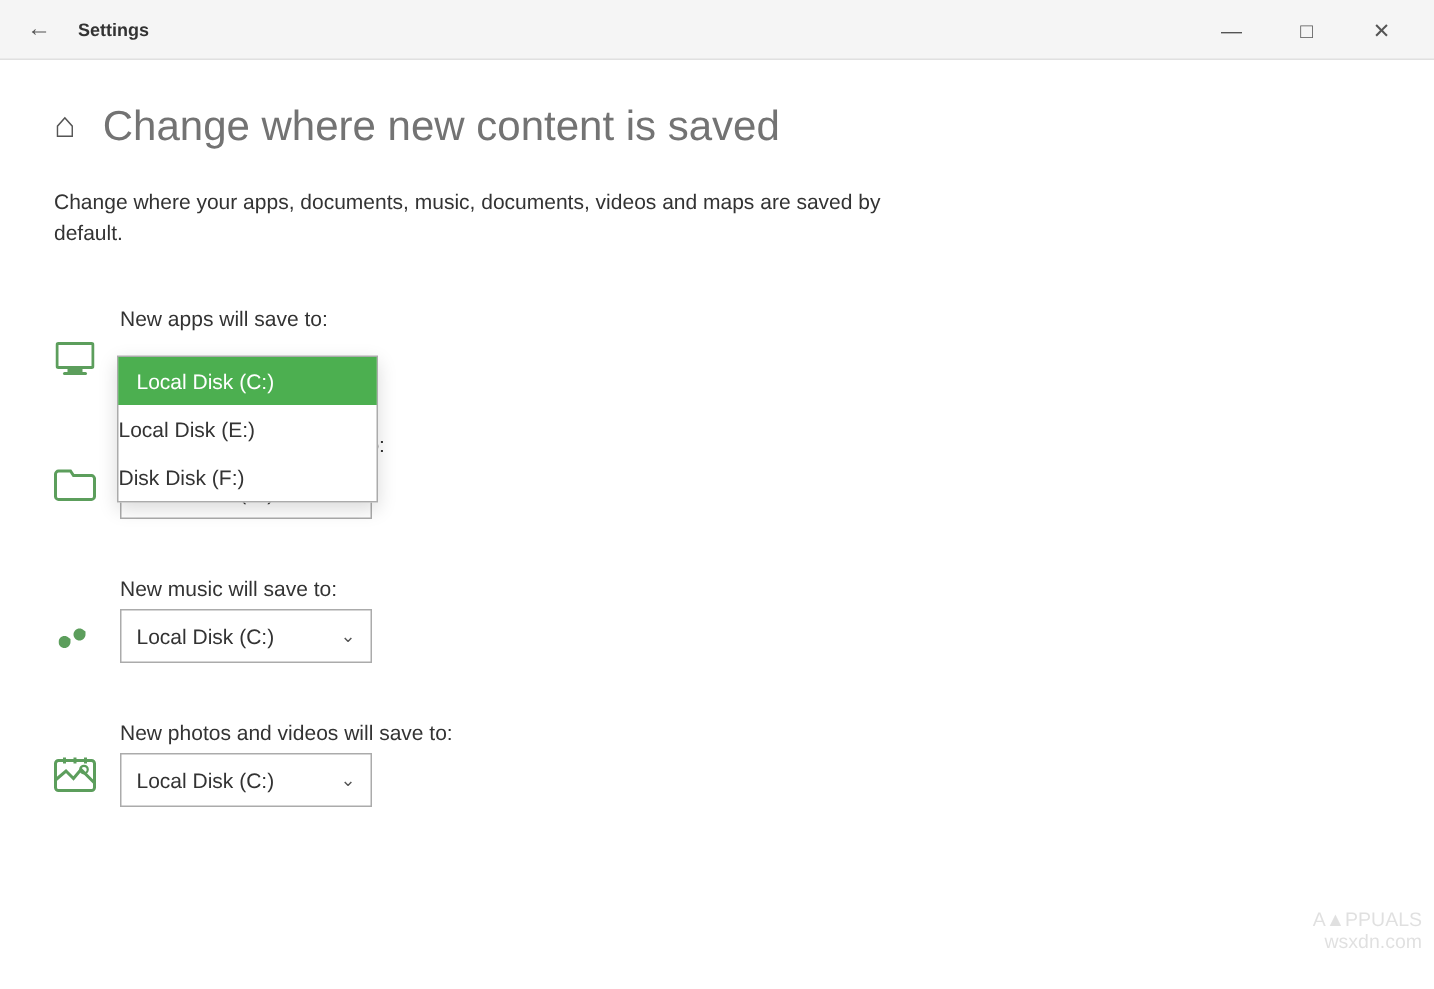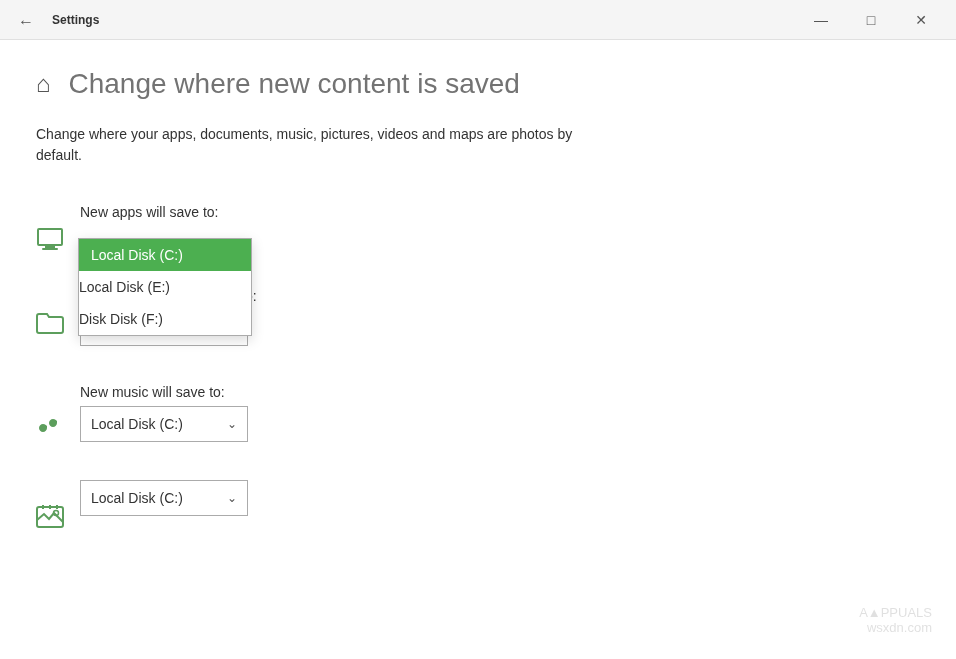--- a/index.html
+++ b/index.html
@@ -184,21 +184,21 @@
       background: #4caf50;
       color: #ffffff;
       border: 2px solid #4caf50;
       padding: 6px 10px;
     }
 
     
     .watermark {
       position: absolute;
       bottom: 24px;
-      right: 24px;
+      right: 8px;
       opacity: 0.25;
     }
 
     .watermark-text {
       font-size: 13px;
       color: #888;
       text-align: right;
     }
   </style>
 </head>
@@ -217,21 +217,21 @@
 </div>
 
 <div class="content">
   <div class="main">
 
     <div class="page-header">
       <span class="home-icon">⌂</span>
       <h1 class="page-title">Change where new content is saved</h1>
     </div>
 
-    <p class="description">Change where your apps, documents, music, pictures, videos and maps are photos by default.</p>
+    <p class="description">Change where your apps, documents, music, documents, videos and maps are saved by default.</p>
 
     <div class="section">
       <div class="section-icon">
         <svg width="26" height="22" viewBox="0 0 26 22" fill="none">
           <rect x="1" y="1" width="24" height="16" rx="1" stroke="#5c9e5c" stroke-width="2" fill="none"></rect>
           <rect x="8" y="17" width="10" height="3" fill="#5c9e5c"></rect>
           <rect x="5" y="20" width="16" height="2" rx="1" fill="#5c9e5c"></rect>
         </svg>
       </div>
       <div class="section-content">
@@ -286,20 +286,21 @@
         <svg width="28" height="24" viewBox="0 0 28 24" fill="none">
           <rect x="1" y="3" width="26" height="20" rx="2" stroke="#5c9e5c" stroke-width="2" fill="none"></rect>
           <path d="M1 16 L8 10 L13 15 L18 9 L27 18" stroke="#5c9e5c" stroke-width="2" fill="none"></path>
           <circle cx="20" cy="9" r="2.5" stroke="#5c9e5c" stroke-width="1.5" fill="none"></circle>
           <path d="M7 1 L7 5" stroke="#5c9e5c" stroke-width="2"></path>
           <path d="M14 1 L14 5" stroke="#5c9e5c" stroke-width="2"></path>
           <path d="M21 1 L21 5" stroke="#5c9e5c" stroke-width="2"></path>
         </svg>
       </div>
       <div class="section-content">
+        <div class="section-label">New photos and videos will save to:</div>
         <div class="dropdown">
           <div class="dropdown-btn">
             <span>Local Disk (C:)</span>
             <span class="chevron">⌄</span>
           </div>
         </div>
       </div>
     </div>
 
     <div class="watermark">

